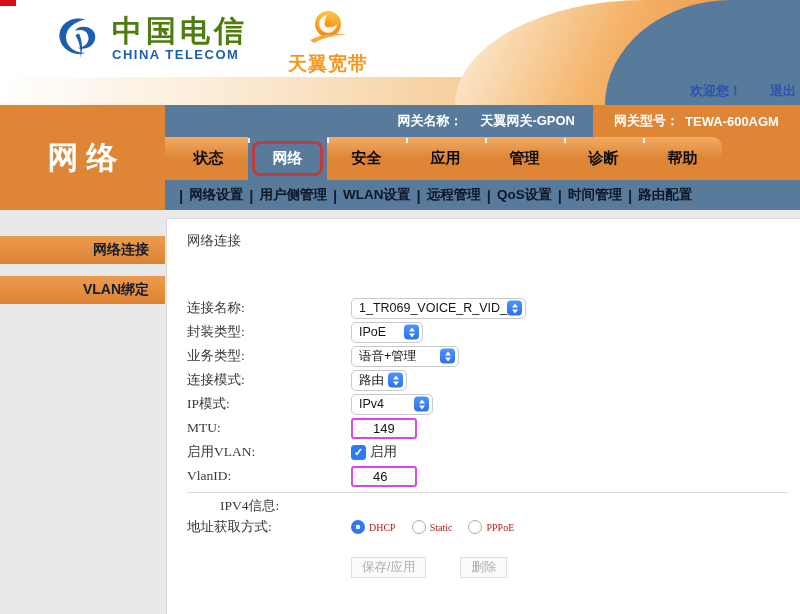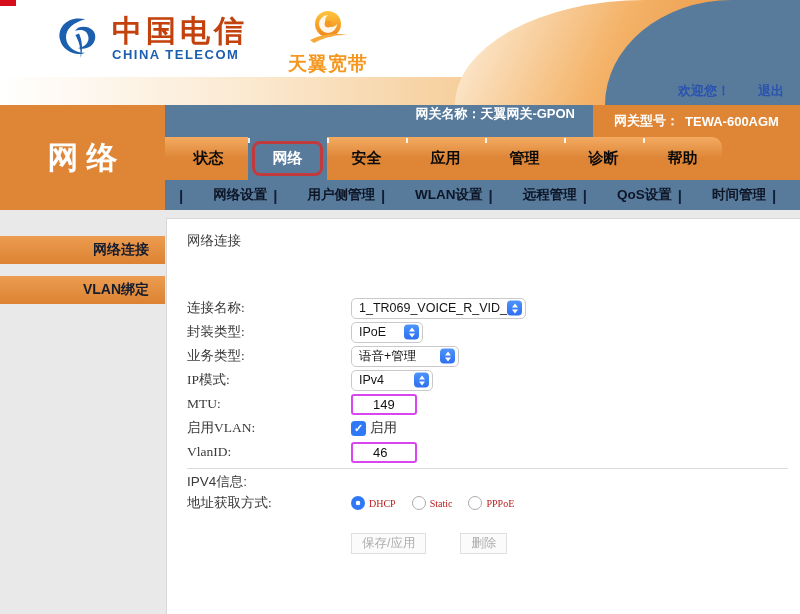--- a/index.html
+++ b/index.html
@@ -21,37 +21,37 @@
     border-top-left-radius:55% 100%;
     background: linear-gradient(115deg,#FDF3E2 0%, #F4B369 45%, #E78F3D 85%);
   }
   .header .corner-slate {
     position:absolute; right:0; bottom:0; width:195px; height:105px;
     border-top-left-radius:65% 100%;
     background:#587B9C;
   }
   .red-mark { position:absolute; left:0; top:0; width:16px; height:6px; background:#D60D1A; }
   .ct-logo { position:absolute; left:52px; top:10px; display:flex; align-items:center; gap:8px; }
-  .ct-text .cn { font-size:30px; font-weight:bold; color:#c2410c; letter-spacing:4px; line-height:32px; }
+  .ct-text .cn { font-size:30px; font-weight:bold; color:#4d7c0f; letter-spacing:4px; line-height:32px; }
   .ct-text .en { font-size:13px; font-weight:bold; color:#1C5FAE; letter-spacing:1.5px; }
   .ty-logo { position:absolute; left:283px; top:8px; width:90px; text-align:center; }
   .ty-logo .ty-text { font-size:19px; font-weight:bold; color:#F5971F; letter-spacing:1px; margin-top:-3px; }
-  .welcome { position:absolute; right:16px; bottom:5px; z-index:5; font-size:13px; font-weight:bold; color:#2B52B0; }
+  .welcome { position:absolute; right:4px; bottom:5px; z-index:5; font-size:13px; font-weight:bold; color:#2B52B0; }
   .welcome .logout { margin-left:28px; color:#2B52B0; cursor:pointer; }
   
   .left-block {
     position:absolute; left:0; top:105px; width:165px; height:105px;
     background:#DE8536; display:flex; align-items:center; justify-content:center;
   }
   .left-block .big-title { color:#fff; font-size:31px; font-weight:bold; letter-spacing:8px; padding-left:8px; }
   
   .gateway-bar { position:absolute; left:165px; top:105px; width:635px; height:32px; display:flex; }
   .gw-name {
     flex:0 0 428px; background:#587B9C; color:#fff; font-size:13px; font-weight:bold;
-    display:flex; justify-content:flex-end; padding-right:18px; gap:0;
+    display:flex; align-items:center; justify-content:flex-end; padding-right:18px; gap:18px;
   }
   .gw-model {
     flex:1; background:#DE8536; color:#fff; font-size:13px; font-weight:bold;
     display:flex; align-items:center; justify-content:center; gap:6px;
   }
   
   .tab-strip { position:absolute; left:165px; top:137px; width:635px; height:43px; background:#DE8536; }
   .tabs {
     position:absolute; left:0; top:0; height:43px; width:557px; display:flex; padding-left:4px;
     background: linear-gradient(#F3AB61, #DE8536 50%);
@@ -68,21 +68,21 @@
   .tab.active::after {
     content:''; position:absolute; left:4px; right:4px; top:4px; bottom:4px;
     border:3px solid #C23B3C; border-radius:8px;
   }
   
   .subnav {
     position:absolute; left:165px; top:180px; width:635px; height:30px; background:#587B9C;
     display:flex; align-items:center; padding-left:8px;
   }
   .subnav .pipe { color:#101E38; font-weight:bold; font-size:15px; margin:0 6px; }
-  .sn-item { color:#0D1526; font-size:13.5px; font-weight:bold; cursor:pointer; white-space:nowrap;margin-left:24px; }
+  .sn-item { color:#0D1526; font-size:13.5px; font-weight:bold; cursor:pointer; white-space:nowrap; }
   
   .content { position:absolute; left:0; top:210px; width:800px; height:404px; background:#E9E9E9; }
   .side-btn {
     position:absolute; left:0; width:165px; height:28px;
     background: linear-gradient(#EC9C50, #DC8232);
     color:#151C2E; font-size:14px; font-weight:bold;
     display:flex; align-items:center; justify-content:flex-end; padding-right:16px; cursor:pointer;
   }
   .side-btn.b1 { top:26px; }
   .side-btn.b2 { top:66px; }
@@ -113,21 +113,21 @@
     width:66px; height:21px; border:2px solid #d946ef; border-radius:3px;
     padding:0 20px; font-family:"Liberation Sans", sans-serif; font-size:13px; color:#111;
   }
   .checkbox {
     width:15px; height:15px; background:#3079F6; border-radius:3.5px;
     display:flex; align-items:center; justify-content:center; cursor:pointer;
   }
   .checkbox::after { content:'✓'; color:#fff; font-size:11px; font-weight:bold; line-height:1; }
   .cb-label { font-family:"Liberation Serif", serif; font-size:13.5px; color:#333; margin-left:4px; }
   .divider { margin:4px 12px 0 20px; border-top:1px solid #DCDCDC; }
-  .ipv4-title { margin-top:4px; padding-left:20px; font-family:Liberation Sans, sans-serif; font-size:13.5px; color:#3A3A3A; height:18px; }
+  .ipv4-title { margin-top:4px; padding-left:20px; font-family:Liberation Serif, serif; font-size:13.5px; color:#3A3A3A; height:18px;margin-left:33px; }
   .radio { width:14px; height:14px; border-radius:50%; background:#fff; border:1px solid #ACACAC; cursor:pointer; }
   .radio.selected { border:none; background: radial-gradient(circle, #ffffff 2px, #2E78F6 2.6px); }
   .radio-label { font-family:"Liberation Serif", serif; font-size:10px; color:#b91c1c; margin:0 16px 0 4px; }
   .btn-row { margin-top:18px; padding-left:184px; display:flex; gap:34px; }
   .btn {
     height:21px; padding:0 10px; background:#FBFBFB; border:1px solid #DFDFDF; border-radius:0;
     color:#ADADAD; font-size:12.5px; line-height:19px; cursor:pointer;
   }
 </style>
 </head>
@@ -255,20 +255,30 @@
         <span class="flabel">业务类型:</span>
         <div class="mac-select w-serv">
           <span>语音+管理</span>
           <span class="stepper">
             <span class="tri-up"></span>
             <span class="tri-down"></span>
           </span>
         </div>
       </div>
 
+      <div class="row">
+        <span class="flabel">连接模式:</span>
+        <div class="mac-select w-mode">
+          <span>路由</span>
+          <span class="stepper">
+            <span class="tri-up"></span>
+            <span class="tri-down"></span>
+          </span>
+        </div>
+      </div>
 
       <div class="row">
         <span class="flabel">IP模式:</span>
         <div class="mac-select w-ip">
           <span>IPv4</span>
           <span class="stepper">
             <span class="tri-up"></span>
             <span class="tri-down"></span>
           </span>
         </div>

